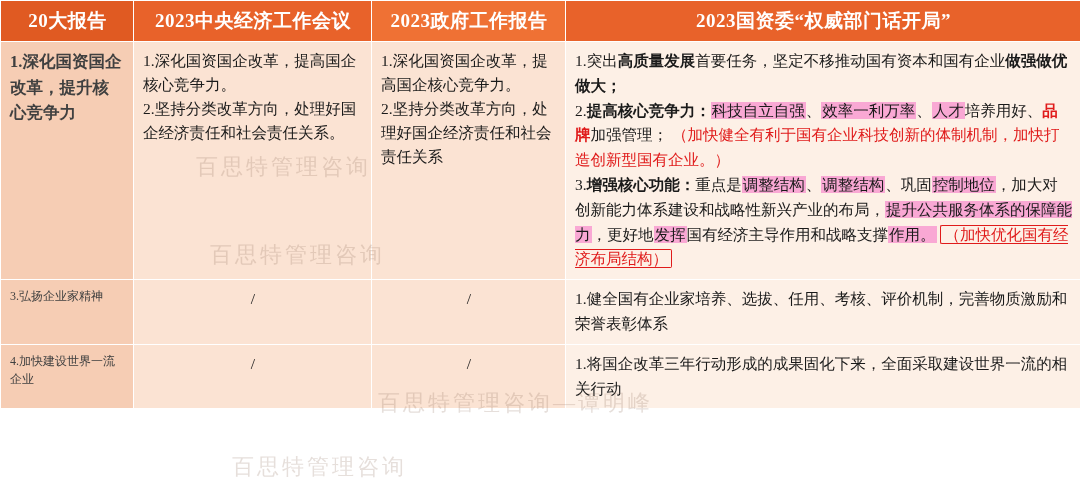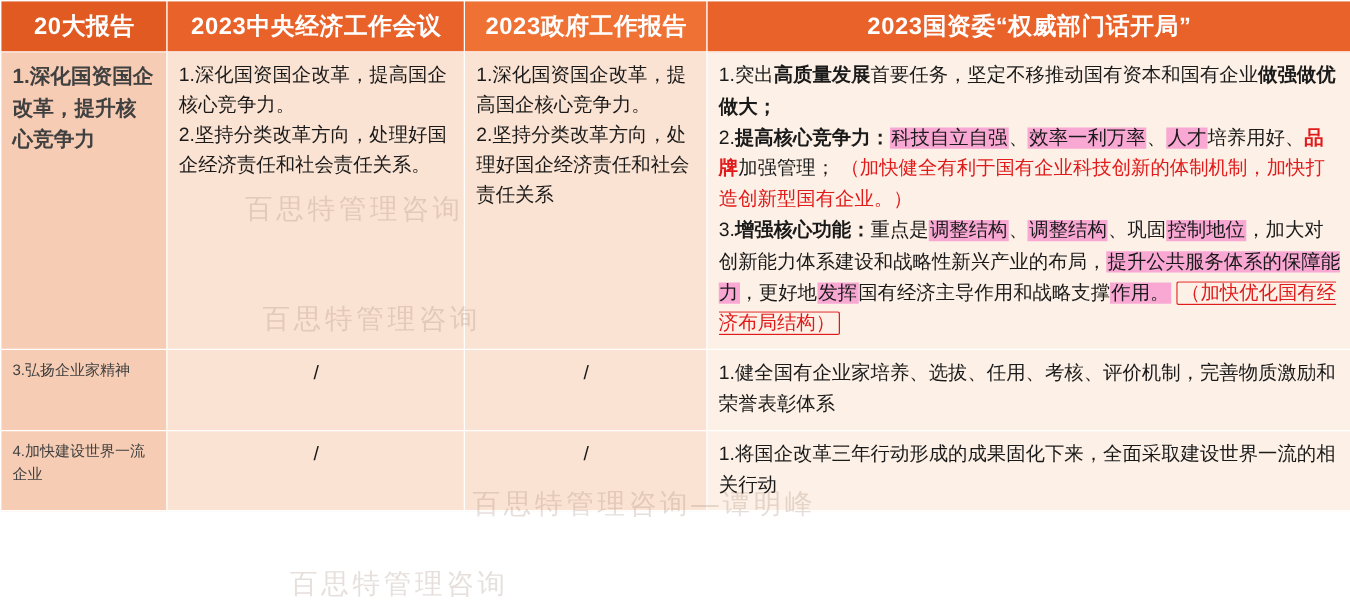--- a/index.html
+++ b/index.html
@@ -63,21 +63,21 @@
     color:rgba(140,110,90,0.22);
     font-size:22px;
     letter-spacing:3px;
     pointer-events:none;
     white-space:nowrap;
   }
   .wm1{left:196px;top:152px;}
   .wm2{left:210px;top:240px;}
   .wm3{left:378px;top:388px;}
   .wm4{left:232px;top:452px;}
-  .wrap{position:relative;width:1080px;height:415px;}
+  .wrap{position:relative;width:1080px;height:415px;font-family:Liberation Serif, serif;}
 </style>
 </head>
 <body>
 
 <div class="wrap">
 
 <table class="table">
   <colgroup>
     <col class="col1">
         <col class="col2">

